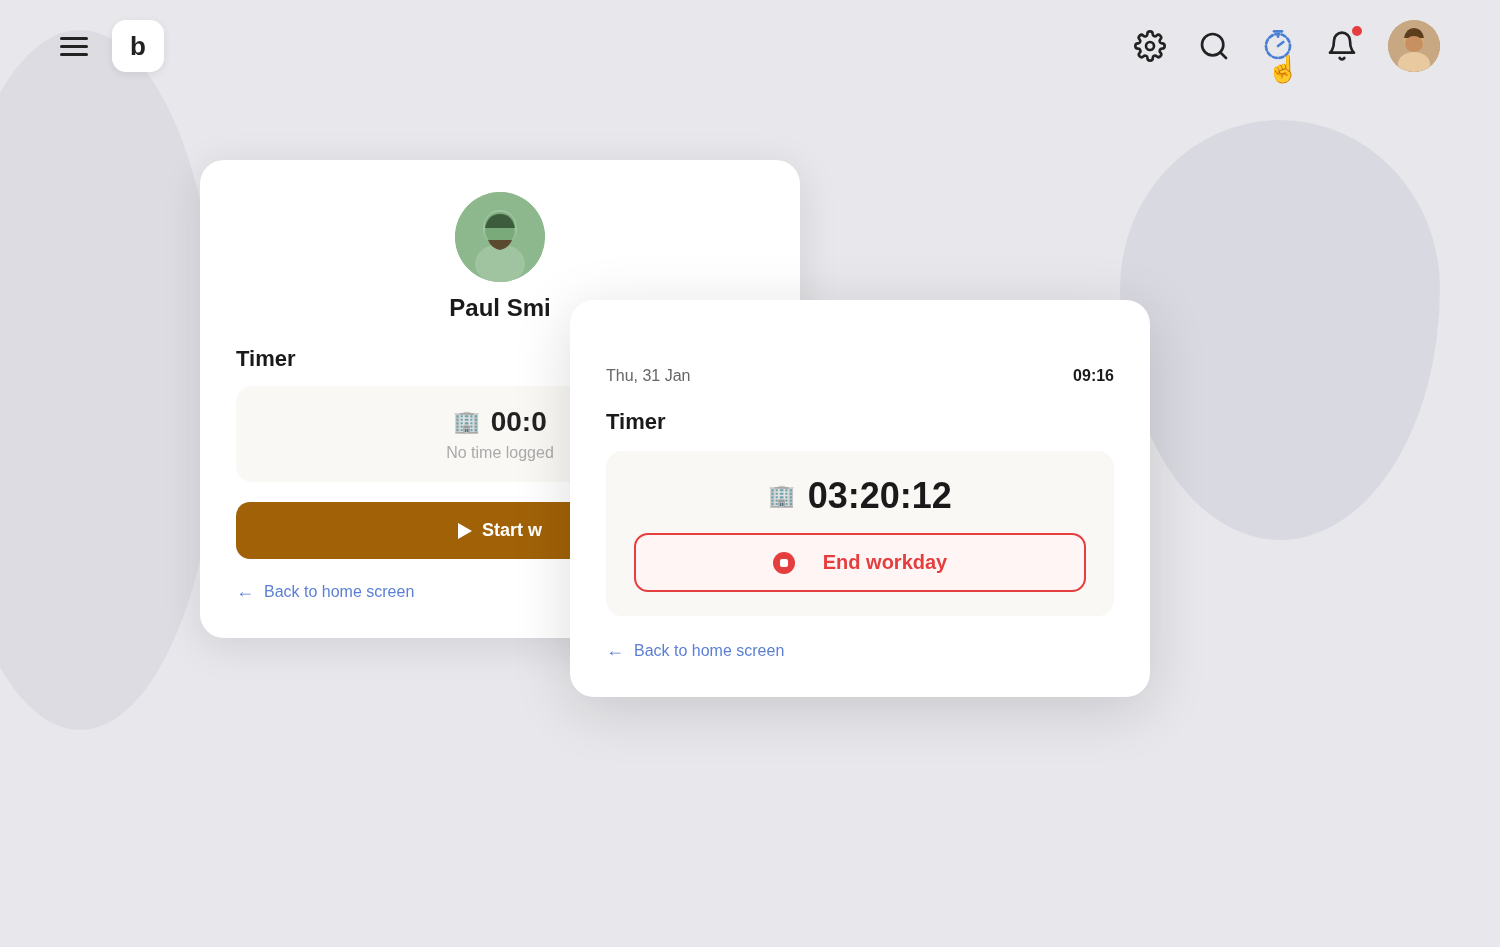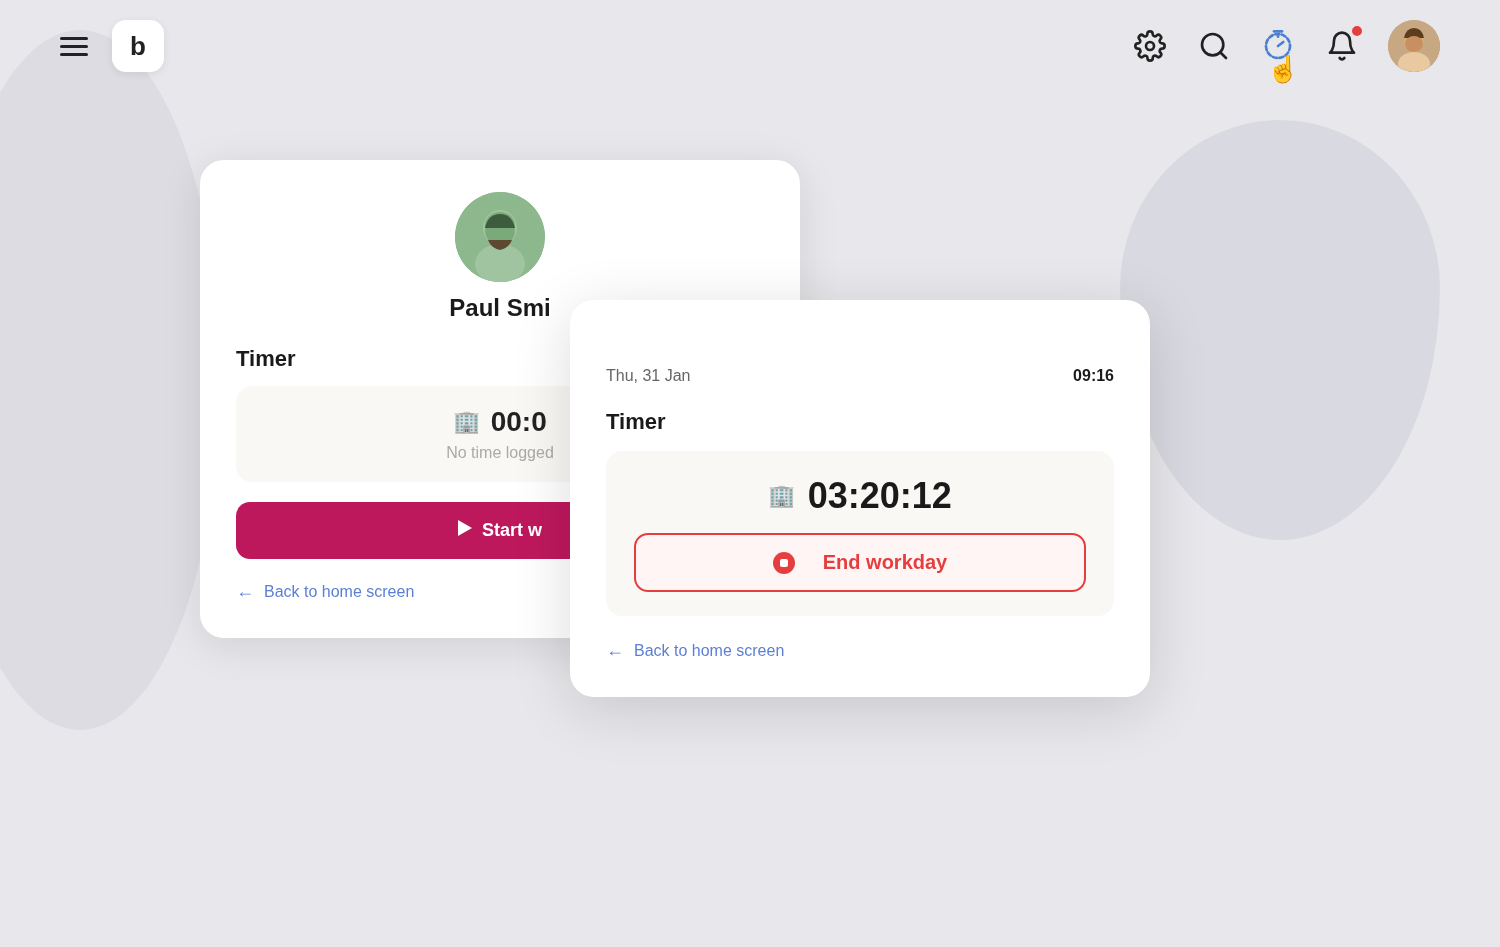--- a/index.html
+++ b/index.html
@@ -211,28 +211,29 @@
       color: #888;
     }
 
     .no-time-text {
       font-size: 16px;
       color: #aaa;
     }
 
     .start-workday-btn {
       width: 100%;
-      background: #be185d;
+      background: #a16207;
       color: #fff;
       border: none;
       border-radius: 14px;
       padding: 18px 0;
       font-size: 18px;
       font-weight: 600;
       display: flex;
+      align-items: center;
       justify-content: center;
       gap: 10px;
       cursor: pointer;
     }
 
     .play-icon {
       width: 0;
       height: 0;
       border-top: 8px solid transparent;
       border-bottom: 8px solid transparent;

